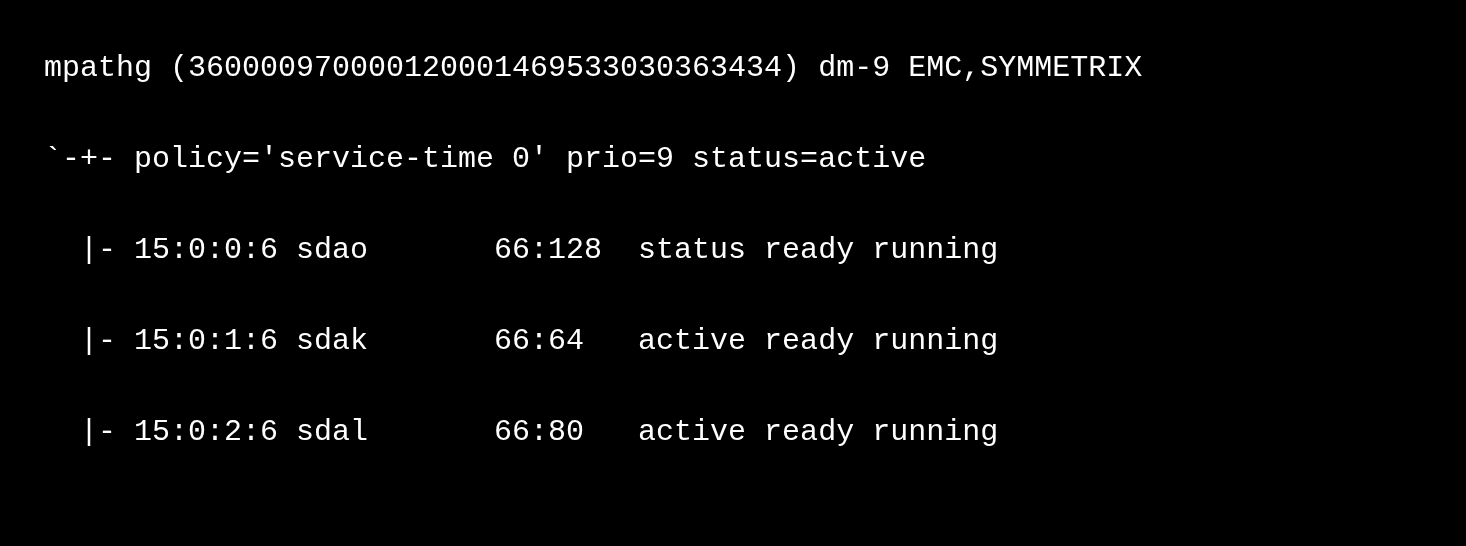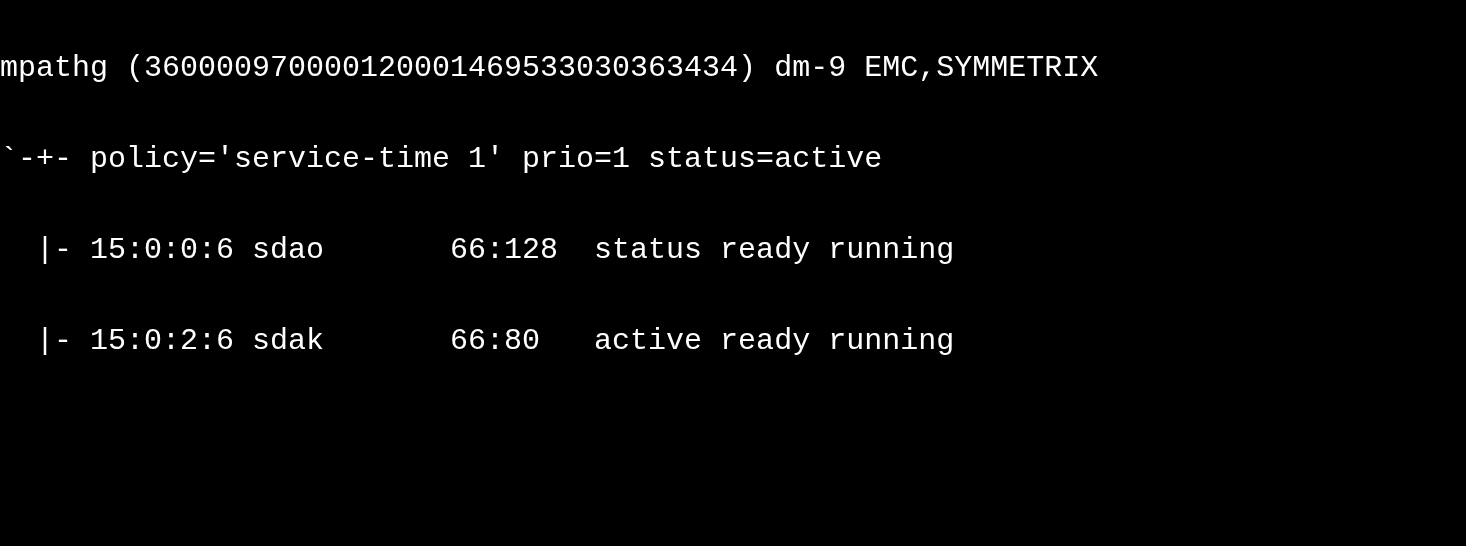--- a/index.html
+++ b/index.html
@@ -18,28 +18,30 @@
       height: 546px;
       overflow: hidden;
       font-weight: 400;
     }
     .terminal {
       white-space: pre;
       letter-spacing: 0px;
     }
     .line {
       display: block;
+      padding-left: 44px;
     }
   </style>
 </head>
 <body>
 
 <div class="terminal">
 <span class="line">mpathg (360000970000120001469533030363434) dm-9 EMC,SYMMETRIX</span>
-<span class="line">`-+- policy='service-time 1' prio=1 status=active</span>
+<span class="line">`-+- policy='service-time 0' prio=9 status=active</span>
 <span class="line">  |- 15:0:0:6 sdao       66:128  status ready running</span>
-<span class="line">  |- 15:0:2:6 sdak       66:80   active ready running</span>
+<span class="line">  |- 15:0:1:6 sdak       66:64   active ready running</span>
+<span class="line">  |- 15:0:2:6 sdal       66:80   active ready running</span>
 
 
 
 
 
 </div>
 
 </body></html>

